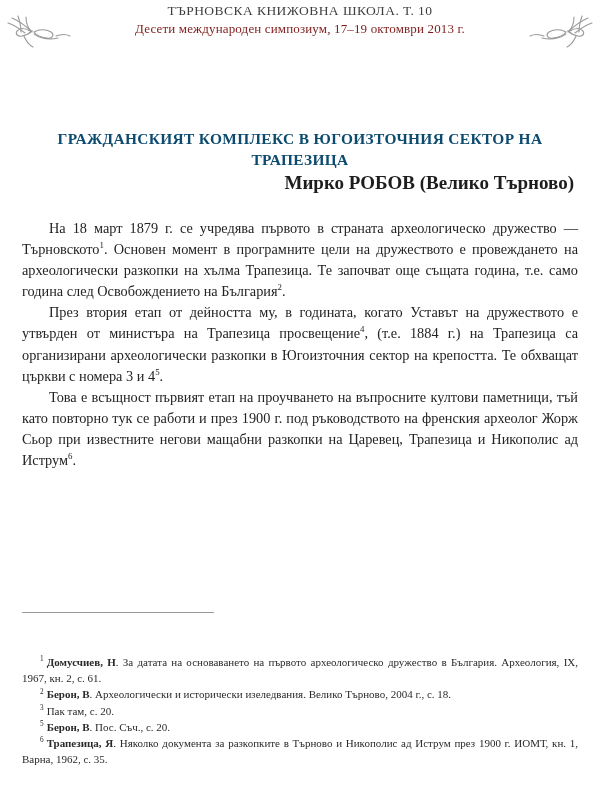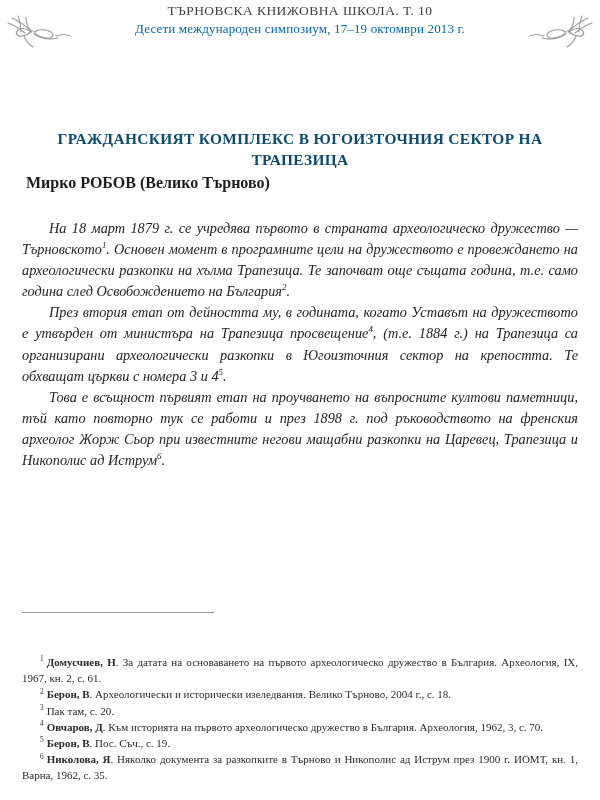--- a/index.html
+++ b/index.html
@@ -41,21 +41,21 @@
     line-height: 18px;
     padding-top: 2px;
     white-space: nowrap;
     color: #3f3f3f;
   }
   .runhead-line2 {
     font-size: 13px;
     line-height: 18px;
     letter-spacing: .15px;
     white-space: nowrap;
-    color: #0369a1;
+    color: #7f1d1d;
   }
 
   .ornament {
     position: absolute;
     top: 14px;
     width: 78px;
     height: 34px;
     opacity: .62;
   }
   .ornament.left  { left: 6px; }
@@ -73,43 +73,42 @@
     font-size: 15.4px;
     line-height: 21px;
     letter-spacing: .35px;
     color: #0c4a6e;
   }
   .byline {
     position: absolute;
     top: 173px;
     left: 26px;
     width: 548px;
-    text-align: left;
+    text-align: right;
     font-weight: bold;
-    font-size: 16px;
+    font-size: 19px;
     line-height: 20px;
     color: #1d1d1d;
   }
 
   
   .body {
     position: absolute;
     top: 218px;
     left: 22px;
     width: 556px;
     font-size: 14.3px;
     line-height: 21.1px;
     text-align: justify;
     text-justify: inter-word;
     color: #232323;
   }
   .body p {
     margin: 0;
     text-indent: 27px;
-    font-style: italic;
   }
   sup {
     font-size: .62em;
     vertical-align: super;
     line-height: 0;
   }
 
   
   .fn-rule {
     position: absolute;
@@ -178,26 +177,25 @@
       <path d="M18 22 C20 27, 23 31, 27 33"></path>
     </svg>
   </div>
 
   <h1 class="title">ГРАЖДАНСКИЯТ КОМПЛЕКС В ЮГОИЗТОЧНИЯ СЕКТОР НА ТРАПЕЗИЦА</h1>
   <div class="byline">Мирко РОБОВ (Велико Търново)</div>
 
   <div class="body" id="body-text">
       <p><span>На 18 март 1879 г. се учредява първото в страната археологическо дружество — Търновското</span><sup>1</sup><span>. Основен момент в програмните цели на дружеството е провеждането на археологически разкопки на хълма Трапезица. Те започват още същата година, т.е. само година след Освобождението на България</span><sup>2</sup><span>.</span></p>
       <p><span>През втория етап от дейността му, в годината, когато Уставът на дружеството е утвърден от министъра на Трапезица просвещение</span><sup>4</sup><span>, (т.е. 1884 г.) на Трапезица са организирани археологически разкопки в Югоизточния сектор на крепостта. Те обхващат църкви с номера 3 и 4</span><sup>5</sup><span>.</span></p>
-      <p><span>Това е всъщност първият етап на проучването на въпросните култови паметници, тъй като повторно тук се работи и през 1898 г. под ръководството на френския археолог Жорж Сьор при известните негови мащабни разкопки на Царевец, Трапезица и Никополис ад Иструм</span><sup>6</sup><span>.</span></p>
+      <p><span>Това е всъщност първият етап на проучването на въпросните култови паметници, тъй като повторно тук се работи и през 1900 г. под ръководството на френския археолог Жорж Сьор при известните негови мащабни разкопки на Царевец, Трапезица и Никополис ад Иструм</span><sup>6</sup><span>.</span></p>
     </div>
 
   <div class="fn-rule"></div>
   <div class="footnotes" id="footnote-list">
       <p><span class="fn-mark">1</span><b>Домусчиев, Н</b><span>. За датата на основаването на първото археологическо дружество в България. Археология, IX, 1967, кн. 2, с. 61.</span></p>
       <p><span class="fn-mark">2</span><b>Берон, В</b><span>. Археологически и исторически изеледвания. Велико Търново, 2004 г., с. 18.</span></p>
       <p><span class="fn-mark">3</span><span>Пак там,  с. 20.</span></p>
-      <p><span class="fn-mark">4</span><b>Овчаров, Д</b><span>. Към историята на първото археологическо дружество в България. Археология, 1962, 3, с. 70.</span></p>
-      <p><span class="fn-mark">5</span><b>Берон, В</b><span>. Пос. Съч., с. 19.</span></p>
-      <p><span class="fn-mark">6</span><b>Николова, Я</b><span>. Няколко документа за разкопките в Търново и Никополис ад Иструм през 1900 г.  ИОМТ, кн. 1, Варна, 1962, с. 35.</span></p>
+      <p><span class="fn-mark">5</span><b>Берон, В</b><span>. Пос. Съч., с. 20.</span></p>
+      <p><span class="fn-mark">6</span><b>Трапезица, Я</b><span>. Няколко документа за разкопките в Търново и Никополис ад Иструм през 1900 г.  ИОМТ, кн. 1, Варна, 1962, с. 35.</span></p>
     </div>
 
 </div>
 
 </body></html>

